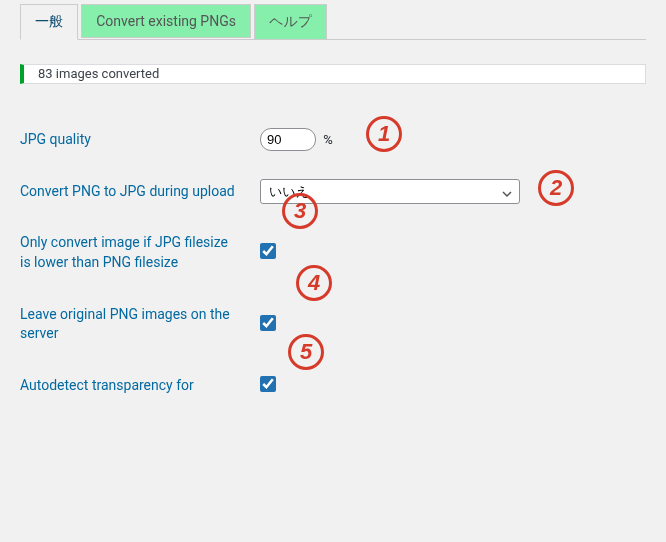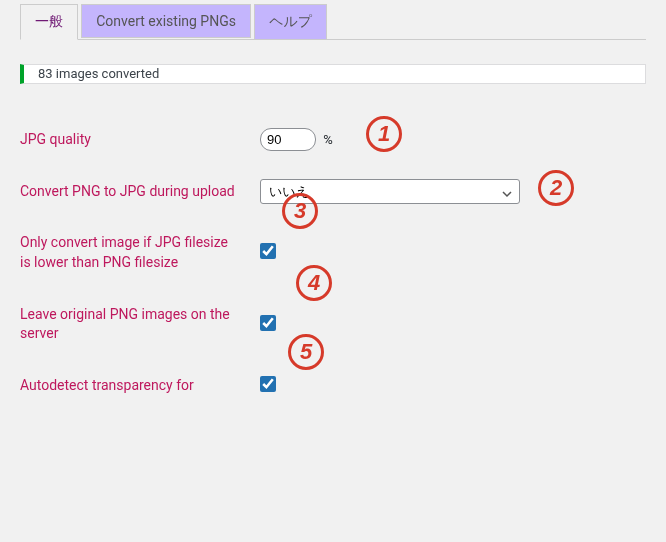--- a/index.html
+++ b/index.html
@@ -25,31 +25,31 @@
   }
   .nav-tabs {
     border-bottom: 1px solid #ccc;
     margin-bottom: 24px;
   }
   .nav-tab {
     display: inline-block;
     padding: 8px 14px;
     font-size: 14px;
     color: #555;
-    background: #c4b5fd;
+    background: #86efac;
     border: 1px solid #ccc;
     margin-right: 0;
     margin-bottom: -1px;
     text-decoration: none;
     cursor: pointer;
   }
   .nav-tab.active {
     background: #f1f1f1;
     border-bottom-color: #f1f1f1;
-    color: #701a75;
+    color: #0c4a6e;
   }
   .notice {
     background: #fff;
     border: 1px solid #dcdcde;
     border-left: 4px solid #00a32a;
     padding: 0 14px;
     margin: 10px 0 30px 0;
     font-size: 13px;
     color: #3c434a;
   }
@@ -58,21 +58,21 @@
     width: 100%;
     border-collapse: collapse;
   }
   table.form-table th {
     text-align: left;
     vertical-align: top;
     width: 230px;
     padding: 16px 10px 16px 0;
     font-weight: 400;
     font-size: 14px;
-    color: #be185d;
+    color: #0369a1;
     line-height: 1.4;
   }
   table.form-table td {
     padding: 10px 10px;
     vertical-align: middle;
     position: relative;
   }
   input[type="text"].small {
     width: 56px;
     padding: 3px 6px;

